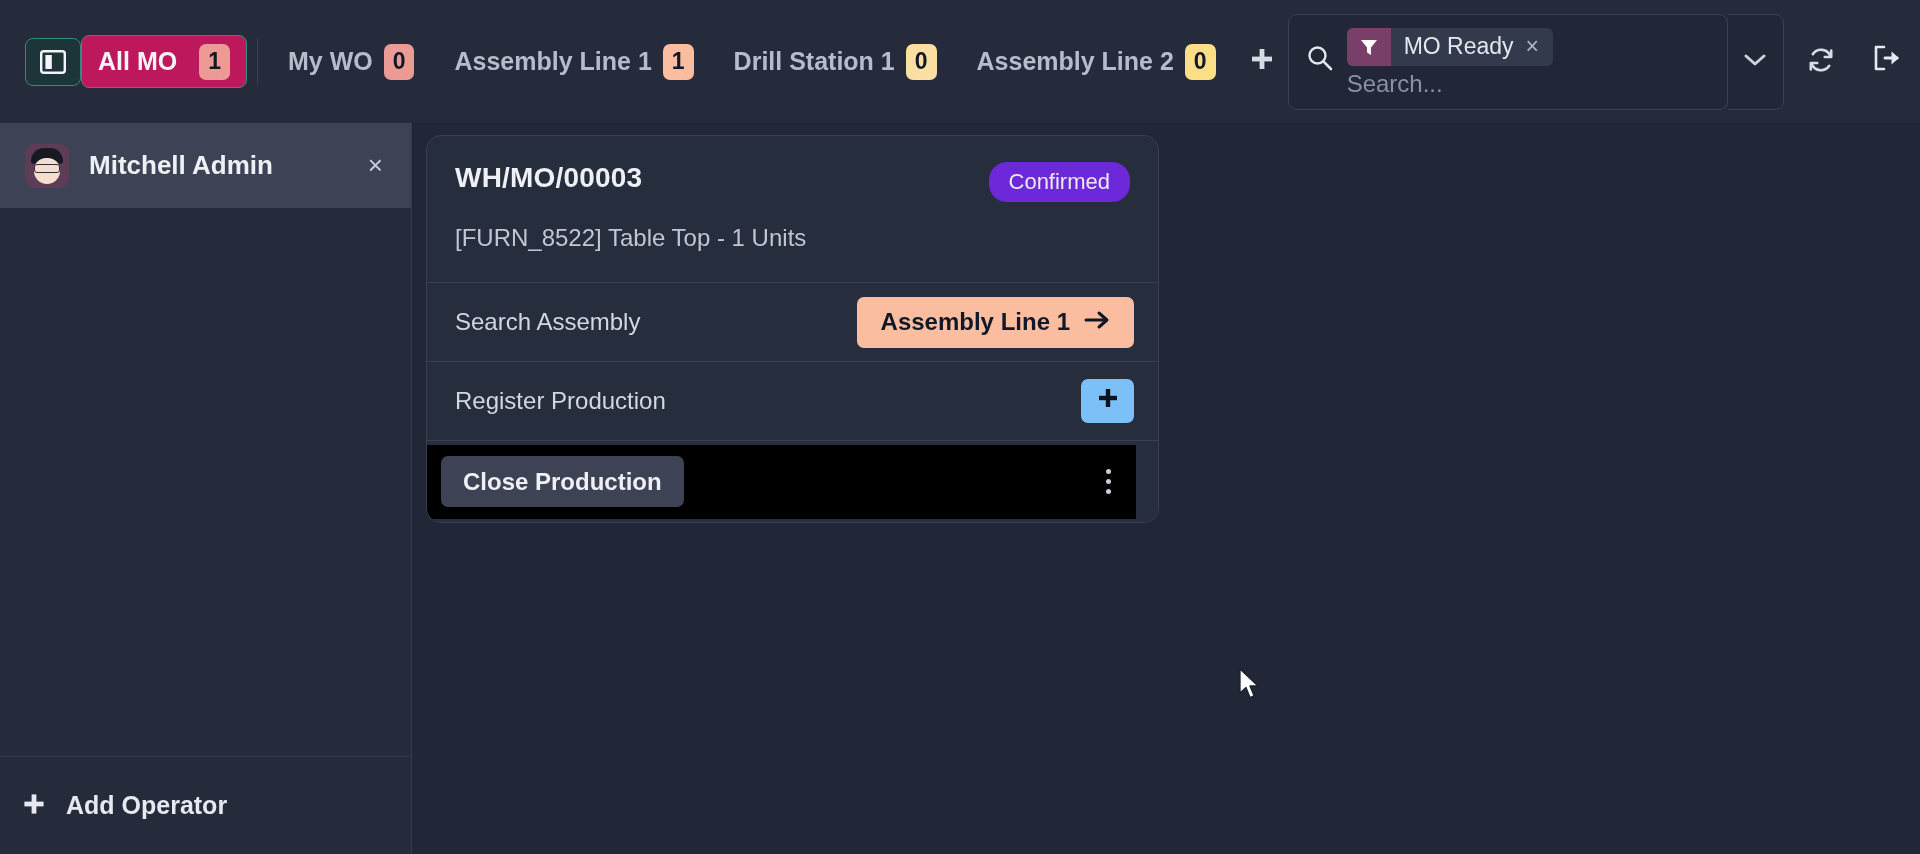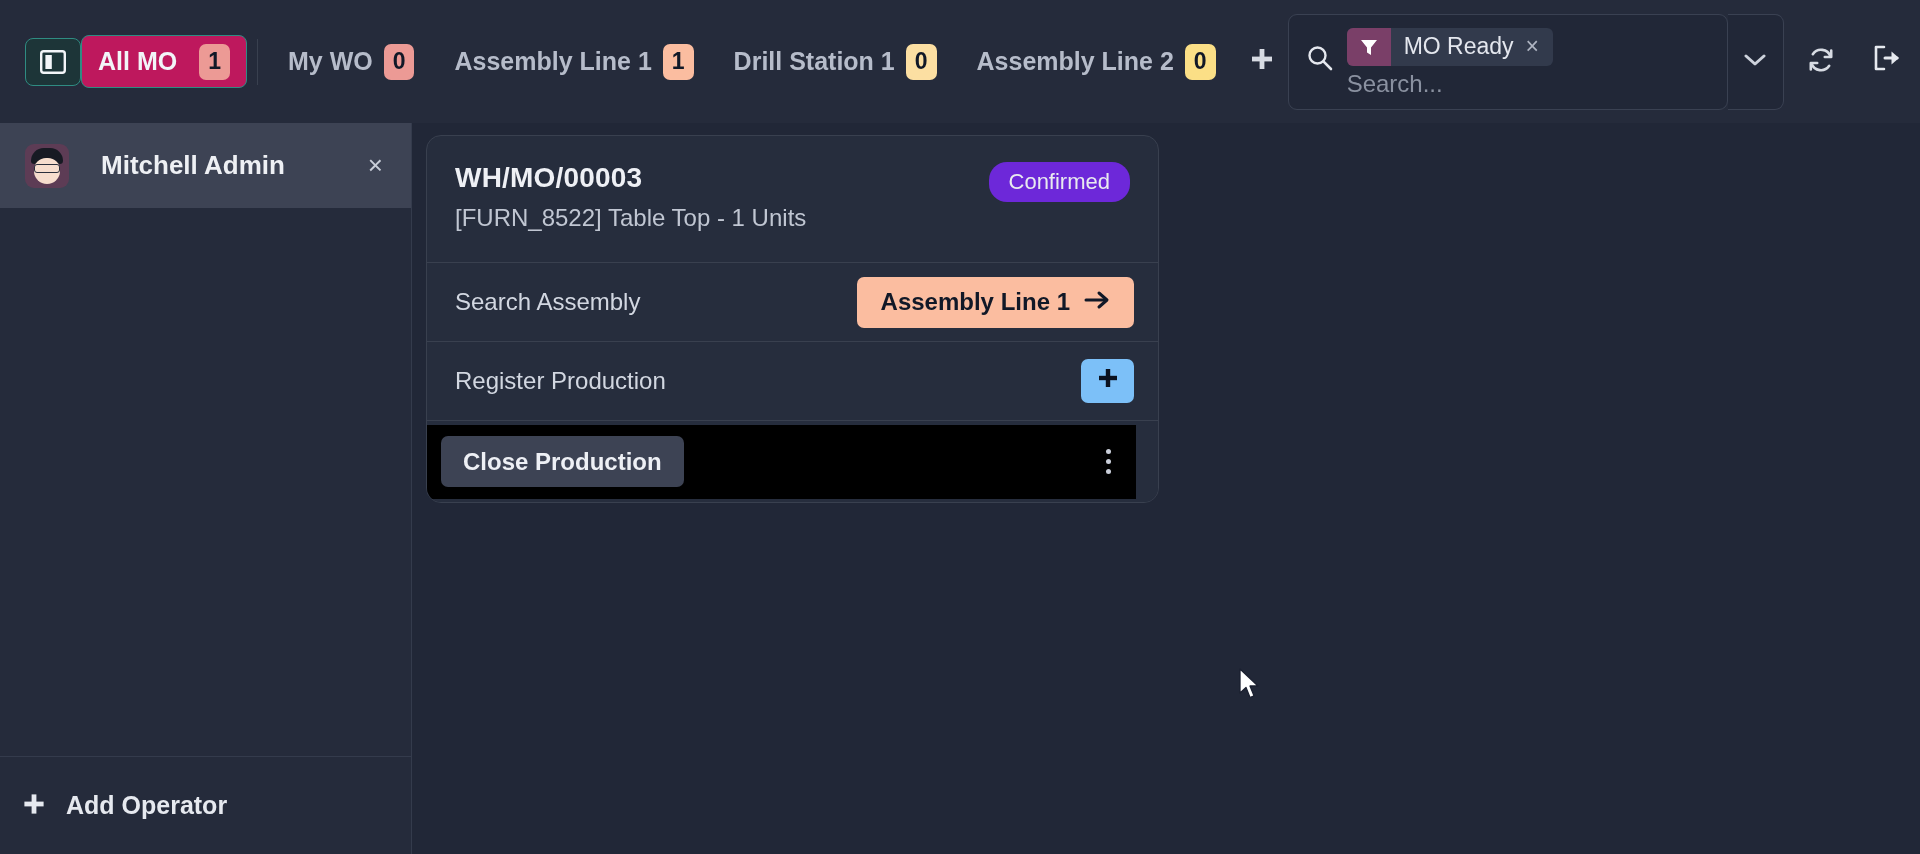--- a/index.html
+++ b/index.html
@@ -184,21 +184,21 @@
     border-radius: 12px 12px 13px 13px;
   }
   .avatar .glasses {
     position: absolute; left: 9px; top: 20px;
     width: 26px; height: 9px;
     border: 1.5px solid #2a2f3c;
     border-radius: 3px;
   }
   .operator-name {
     flex: 1;
-    margin-left: 32px;
+    margin-left: 20px;
     color: #eef0f4;
     font-size: 26px; font-weight: 700;
   }
   .operator-x {
     color: #c9ced9; font-size: 26px; cursor: pointer; padding: 0 6px;
   }
   .sidebar-body { height: 548px; }
   .sidebar-footer {
     height: 98px;
     border-top: 1px solid #343b4c;
@@ -228,21 +228,21 @@
     color: #eef0f5; font-size: 28px; font-weight: 700; letter-spacing: .2px;
   }
   .state-badge {
     position: absolute; right: 28px; top: 26px;
     background: #6d28d9; color: #e8eaef;
     border-radius: 18px;
     padding: 7px 20px;
     font-size: 22px;
   }
   .card-sub {
-    margin-top: 10px;
+    margin-top: 30px;
     color: #c0c6d2; font-size: 24px;
   }
   .card-row {
     border-top: 1px solid #39404f;
     height: 79px;
     display: flex; align-items: center; justify-content: space-between;
     padding: 0 24px 0 28px;
   }
   .row-label { color: #d2d7e1; font-size: 24px; }
   .wo-btn {

